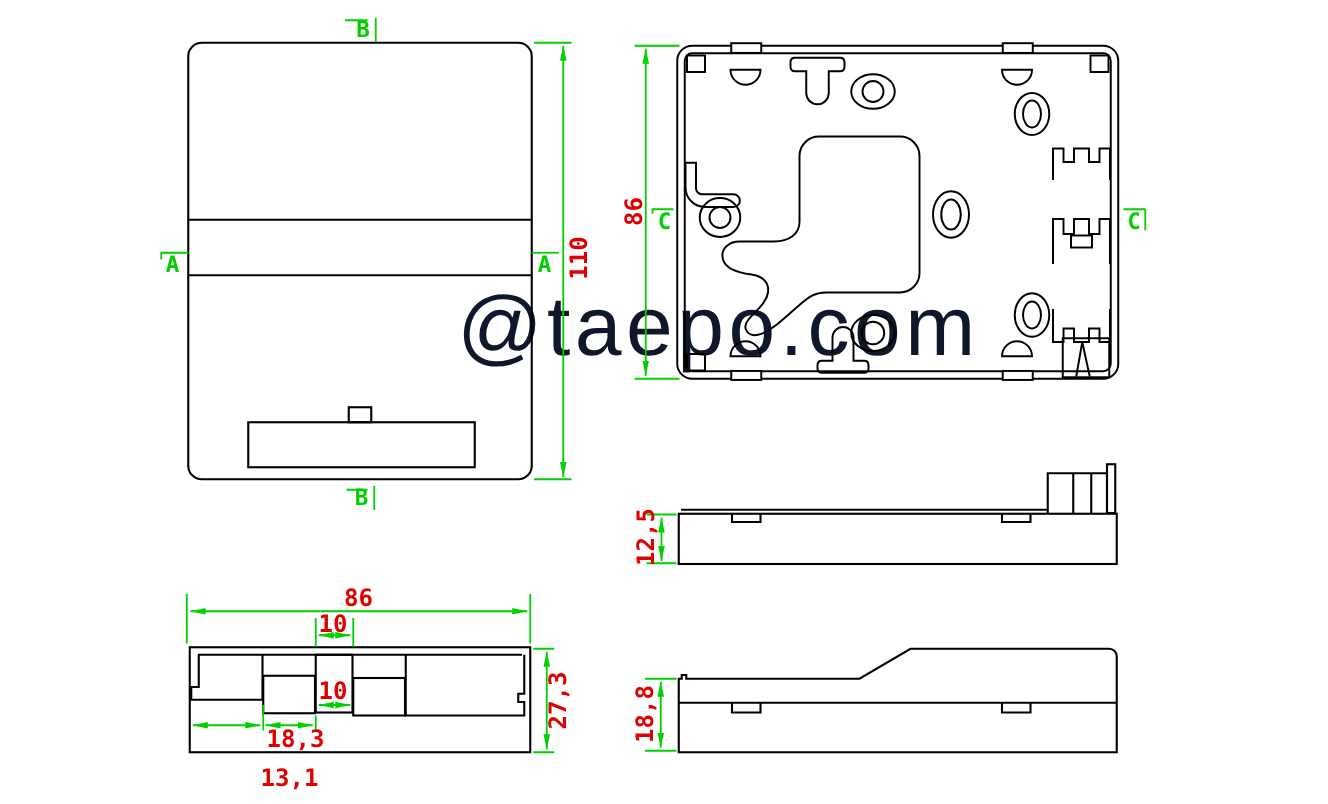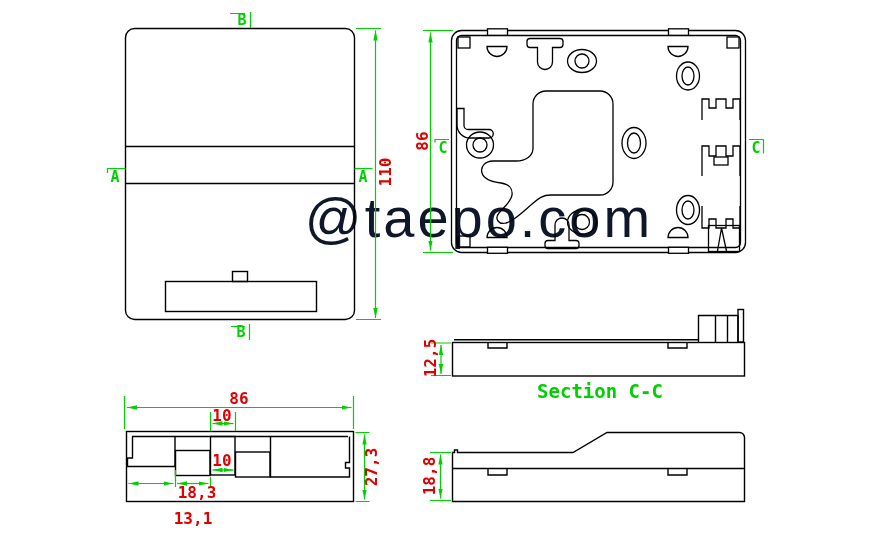--- a/index.html
+++ b/index.html
@@ -148,21 +148,20 @@
   <span class="txt grn" style="left:241px;top:332px;">B</span>
   <span class="txt grn" style="left:115px;top:177px;">A</span>
   <span class="txt grn" style="left:363px;top:177px;">A</span>
   <span class="txt red rot" style="left:386px;top:172px;">110</span>
 
   <span class="txt grn" style="left:443px;top:148px;">C</span>
   <span class="txt grn" style="left:756px;top:148px;">C</span>
   <span class="txt red rot" style="left:423px;top:141px;">86</span>
 
   <span class="txt red rot" style="left:431px;top:358px;">12,5</span>
-  <span class="txt lbl" style="left:600px;top:391px;">Section C-C</span>
 
   <span class="txt red rot" style="left:430px;top:476px;">18,8</span>
 
   <span class="txt red" style="left:239px;top:399px;">86</span>
   <span class="txt red" style="left:222px;top:416px;">10</span>
   <span class="txt red" style="left:222px;top:461px;">10</span>
   <span class="txt red" style="left:149px;top:493px;margin-left:48px;">18,3</span>
   <span class="txt red" style="left:193px;top:519px;">13,1</span>
   <span class="txt red rot" style="left:372px;top:467px;">27,3</span>
 

